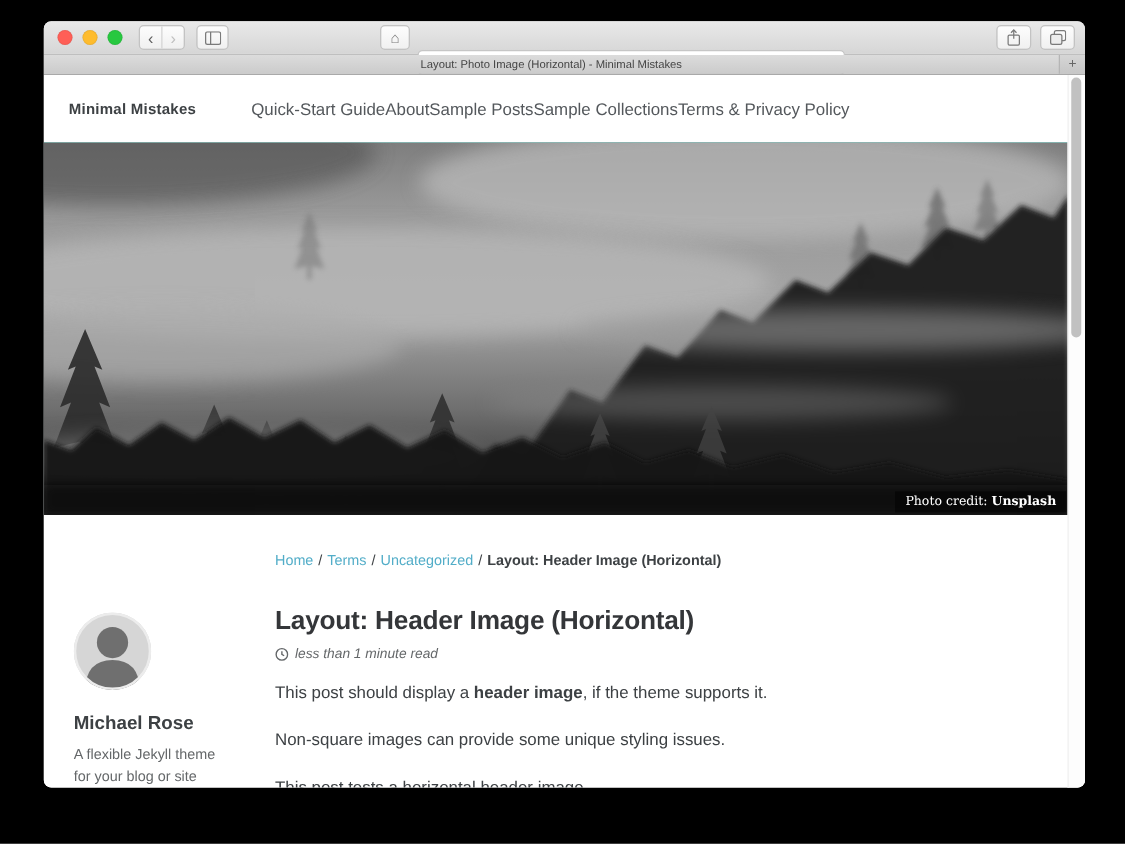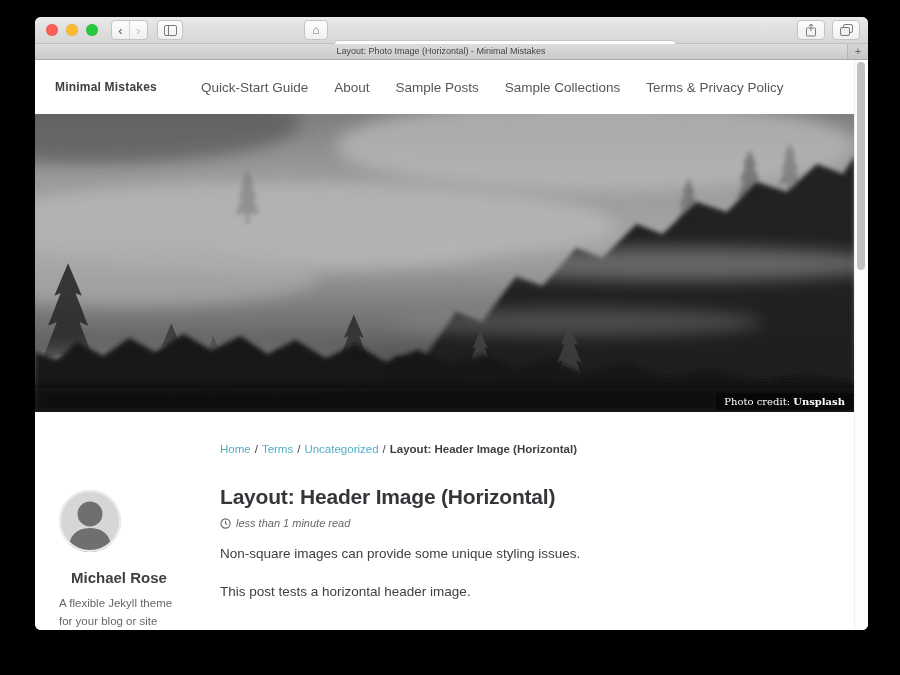--- a/index.html
+++ b/index.html
@@ -41,35 +41,35 @@
   
   .viewport{position:relative;height:572px;background:#fff;overflow:hidden;}
   .scrollbar{position:absolute;top:0;right:0;width:13px;height:100%;background:#fdfdfd;border-left:1px solid #f0f0f0;}
   .scrollbar .thumb{position:absolute;top:2px;left:2px;width:8px;height:208px;border-radius:4px;background:#c1c1c1;}
 
   .page{position:absolute;left:0;top:0;right:13px;}
 
   
   .masthead{height:54px;display:flex;align-items:center;padding:0 20px;background:#fff;}
   .site-title{font-size:12px;font-weight:bold;color:#3d4144;letter-spacing:.2px;}
-  .nav{display:flex;gap:26px;margin-left:44px;}
+  .nav{display:flex;margin-left:44px;}
   .nav a{font-size:13.5px;color:#54585c;text-decoration:none;cursor:pointer;}
 
   
   .hero{position:relative;height:298px;overflow:hidden;background:#0f766e;}
   .hero svg{display:block;width:100%;height:298px;}
   .hero-caption{position:absolute;right:2px;bottom:2px;background:rgba(0,0,0,.5);color:#fff;
                 font-family:"DejaVu Serif","Liberation Serif",serif;font-size:10px;padding:3px 8px;}
   .hero-caption b{font-weight:bold;}
 
   
   .content{display:flex;padding:31px 24px 0 24px;}
   .author{width:137px;margin-right:24px;padding-top:47px;flex:none;}
   .avatar{width:62px;height:62px;}
-  .author-name{margin-top:13px;font-size:15px;font-weight:bold;color:#3d4144;margin-left:12px;}
+  .author-name{margin-top:13px;font-size:15px;font-weight:bold;color:#3d4144;}
   .author-bio{margin-top:8px;font-size:11.5px;line-height:1.6;color:#646769;width:118px;}
 
   .article{flex:1;min-width:0;max-width:600px;}
   .breadcrumb{font-size:11.5px;color:#3d4144;}
   .breadcrumb a{color:#52adc8;text-decoration:none;cursor:pointer;text-align:right;}
   .breadcrumb .sep{margin:0 4px;color:#3d4144;}
   .breadcrumb .current{font-weight:bold;color:#3d4144;}
   h1.page-title{margin:30px 0 0 0;font-size:21px;color:#343639;letter-spacing:-.2px;}
   .page-meta{margin-top:8px;font-size:11px;color:#646769;display:flex;align-items:center;gap:5px;font-style:italic;}
   .article p{margin:16px 0 19px 0;font-size:13.5px;line-height:1.4;color:#3d4144;}
@@ -228,20 +228,21 @@
           <h1 class="page-title">Layout: Header Image (Horizontal)</h1>
 
           <div class="page-meta">
             <svg class="icon-svg" width="11" height="11" viewBox="0 0 12 12">
               <circle cx="6" cy="6" r="5" fill="none" stroke="#646769" stroke-width="1.2"></circle>
               <polyline points="6,3.2 6,6 8,7.2" fill="none" stroke="#646769" stroke-width="1.2"></polyline>
             </svg>
             <span>less than 1 minute read</span>
           </div>
 
+          <p><span>This post should display a </span><b>header image</b><span>, if the theme supports it.</span></p>
           <p><span>Non-square images can provide some unique styling issues.</span></p>
           <p><span>This post tests a horizontal header image.</span></p>
         </div>
       </div>
 
     </div>
 
     <div class="scrollbar">
       <div class="thumb"></div>
     </div>

